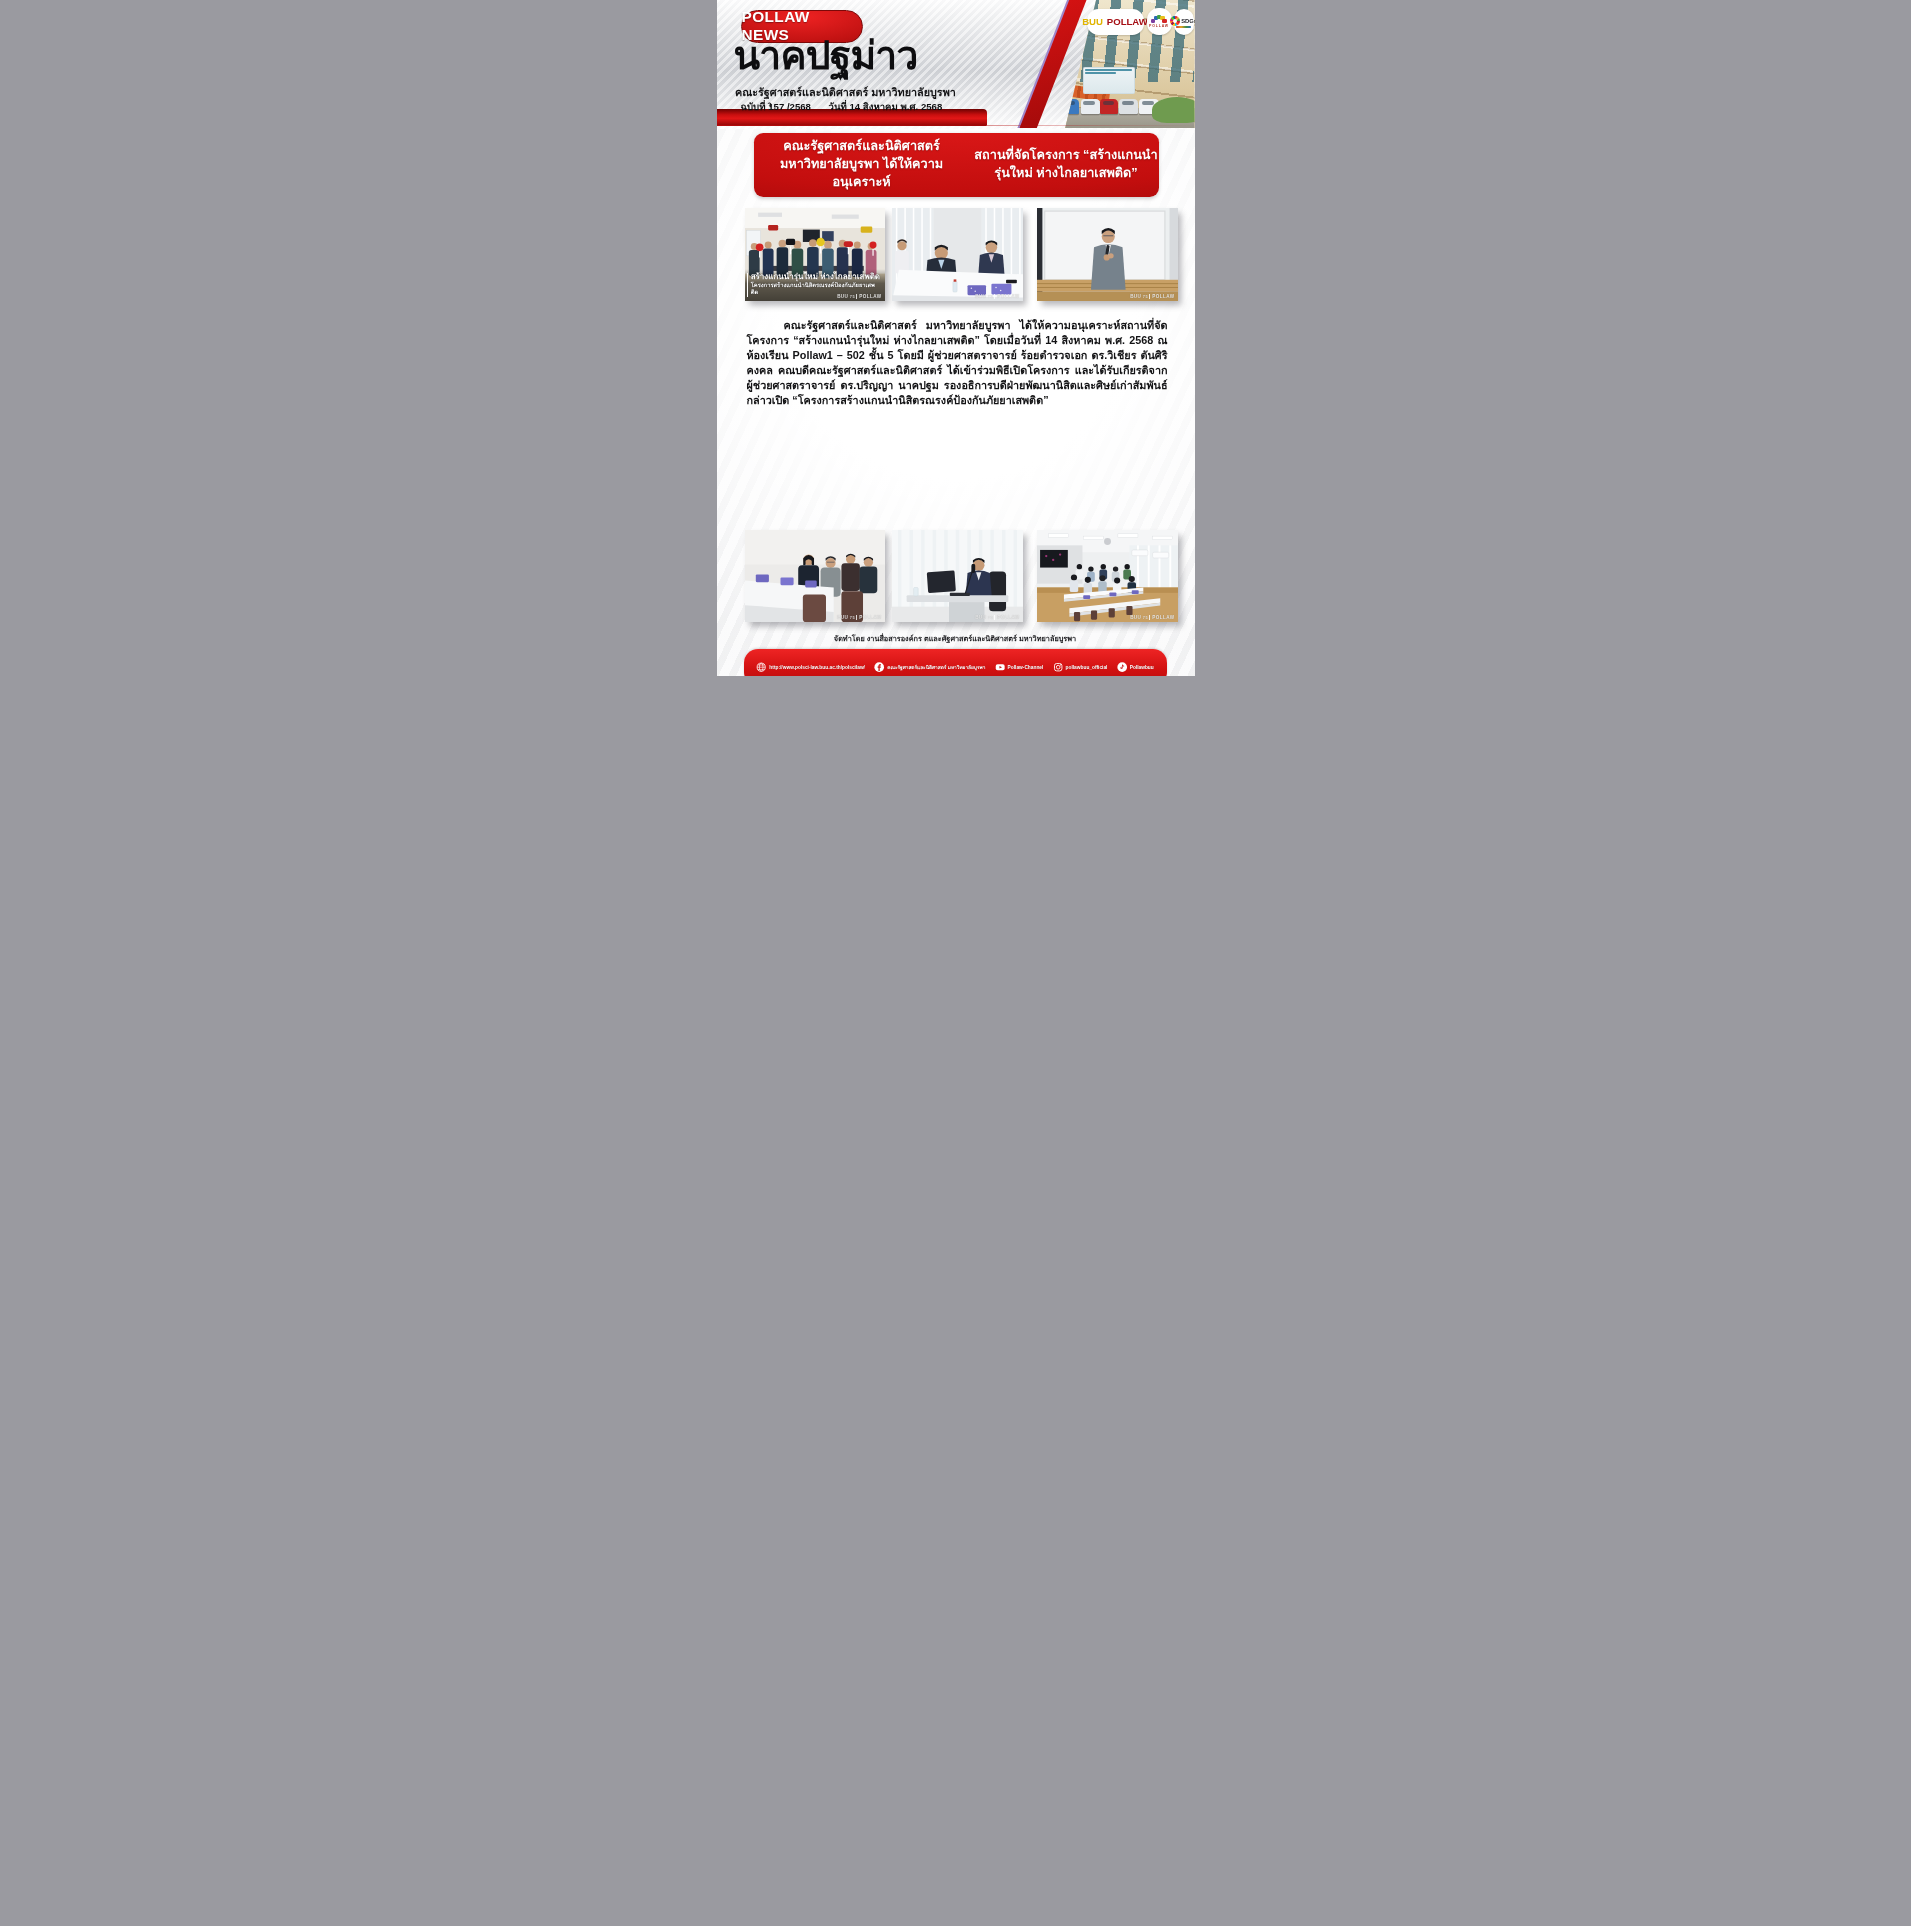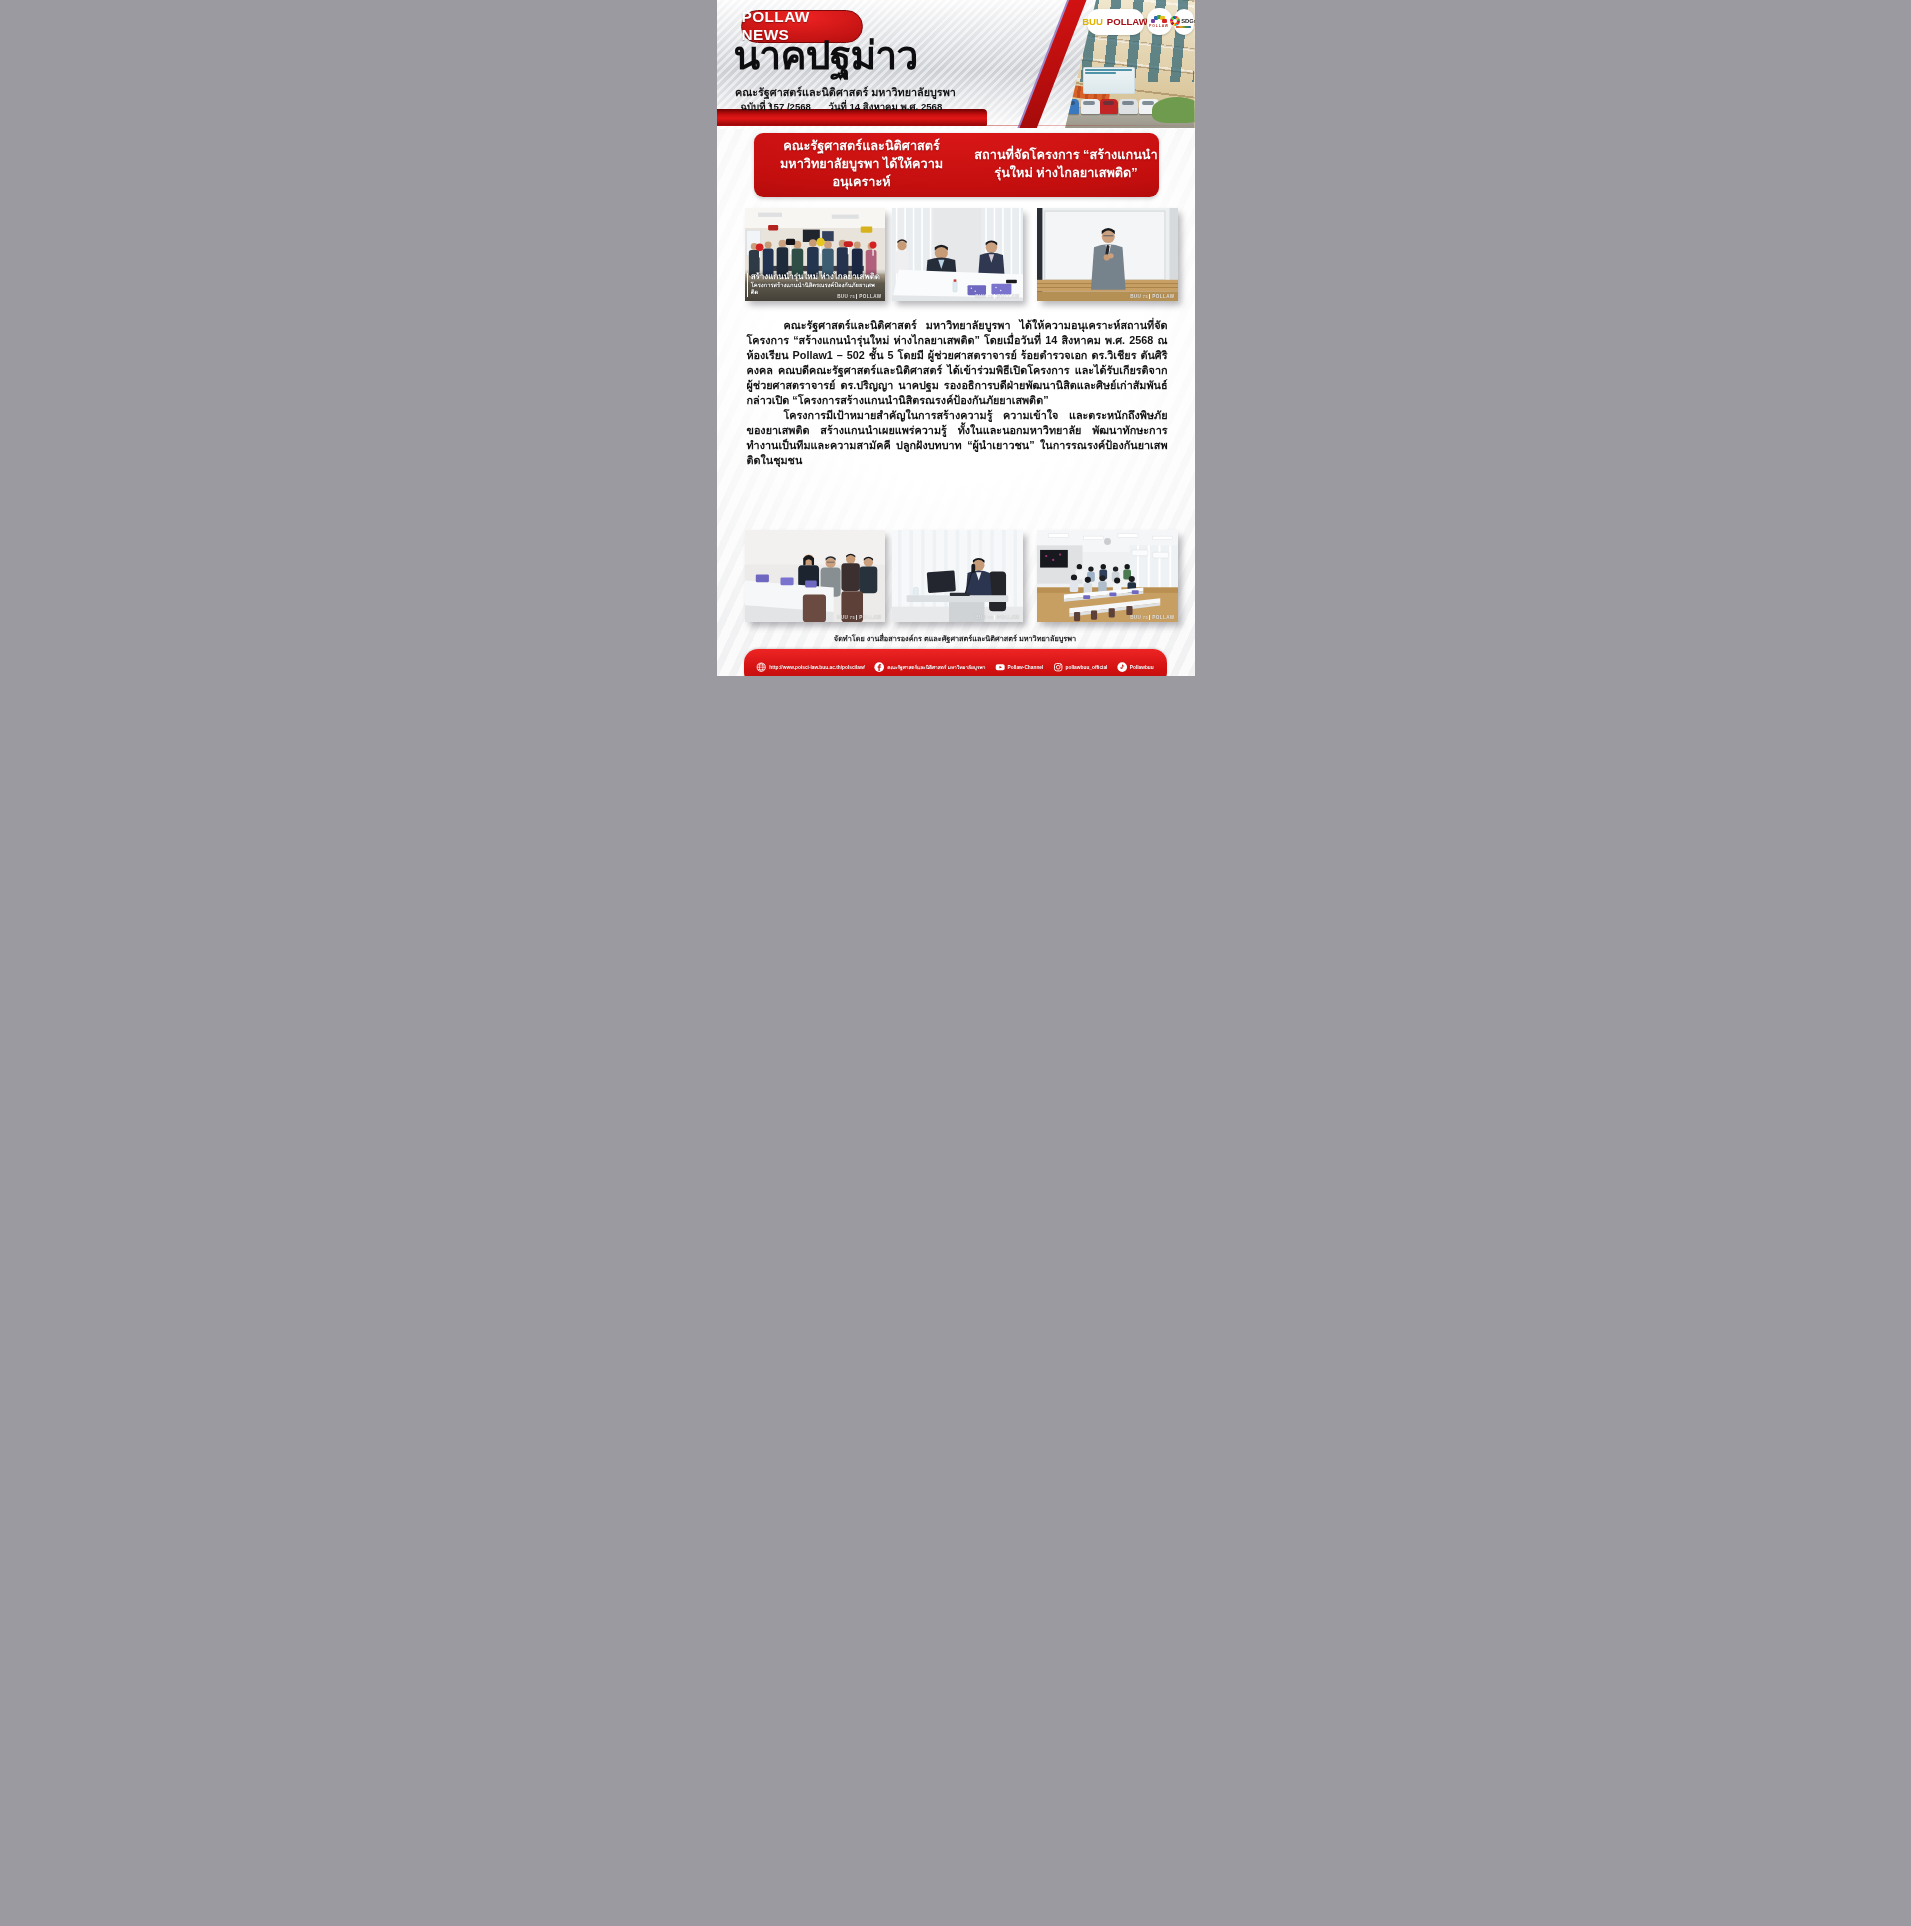--- a/index.html
+++ b/index.html
@@ -309,21 +309,20 @@
     </svg>
     <div class="wm">
       <b>BUU</b>
         <i>75</i>
         <span>POLLAW</span>
     </div>
   </figure>
 
   <article>
     <p>คณะรัฐศาสตร์และนิติศาสตร์ มหาวิทยาลัยบูรพา ได้ให้ความอนุเคราะห์สถานที่จัดโครงการ “สร้างแกนนำรุ่นใหม่ ห่างไกลยาเสพติด” โดยเมื่อวันที่ 14 สิงหาคม พ.ศ. 2568 ณ ห้องเรียน Pollaw1 – 502 ชั้น 5 โดยมี ผู้ช่วยศาสตราจารย์ ร้อยตำรวจเอก ดร.วิเชียร ตันศิริคงคล คณบดีคณะรัฐศาสตร์และนิติศาสตร์ ได้เข้าร่วมพิธีเปิดโครงการ และได้รับเกียรติจาก ผู้ช่วยศาสตราจารย์ ดร.ปริญญา นาคปฐม รองอธิการบดีฝ่ายพัฒนานิสิตและศิษย์เก่าสัมพันธ์ กล่าวเปิด “โครงการสร้างแกนนำนิสิตรณรงค์ป้องกันภัยยาเสพติด”</p>
-    <p>โครงการมีเป้าหมายสำคัญในการสร้างความรู้ ความเข้าใจ และตระหนักถึงพิษภัยของยาเสพติด สร้างแกนนำเผยแพร่ความรู้ ทั้งในและนอกมหาวิทยาลัย พัฒนาทักษะการทำงานเป็นทีมและความสามัคคี ปลูกฝังบทบาท “ผู้นำเยาวชน” ในการรณรงค์ป้องกันยาเสพติดในชุมชน</p>
   </article>
 
   <figure class="abs photo p4" style="margin:0;">
     <svg viewBox="0 0 363 240" preserveAspectRatio="none">
       <rect width="363" height="240" fill="#ecebe9"></rect>
       <rect width="363" height="90" fill="#f2f1ef"></rect>
       <circle cx="165" cy="78" r="14" fill="#c79b76"></circle>
         <path d="M151 74 q14 -18 28 0 l0 18 l-6 0 l0 -12 q-8 -8 -16 0 l0 12 l-6 0 z" fill="#17181c"></path>
       <rect x="138" y="92" width="54" height="78" rx="10" fill="#1c2430"></rect>
       <circle cx="222" cy="86" r="13" fill="#caa07e"></circle>

